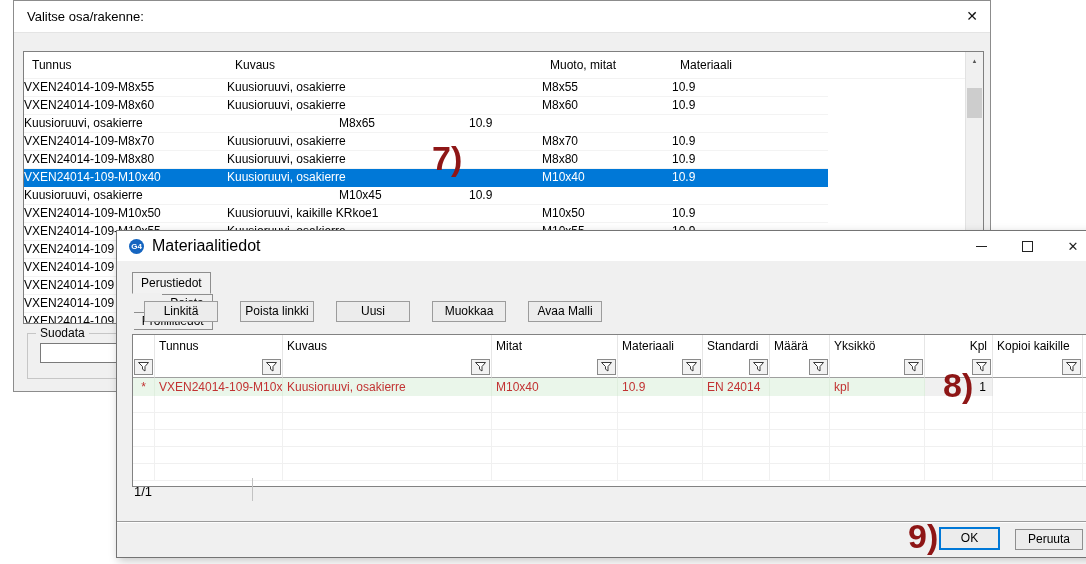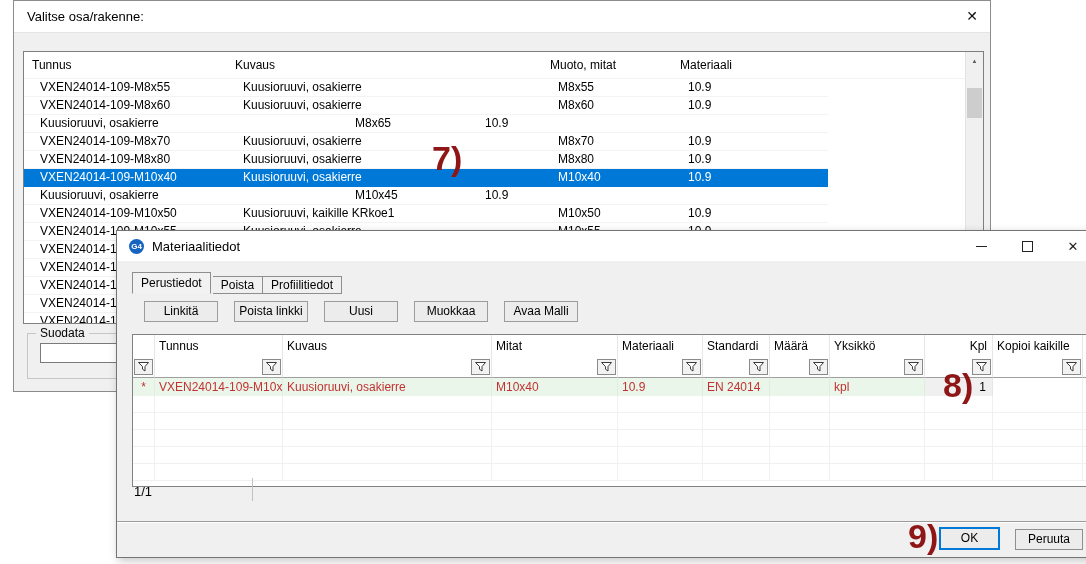--- a/index.html
+++ b/index.html
@@ -14,53 +14,53 @@
   .dlg-back .title{padding-left:13px;font-size:13px;}
   .btn-x{position:absolute;right:6px;top:4px;width:24px;height:22px;display:flex;align-items:center;
          justify-content:center;font-size:14px;color:#111;cursor:default;}
 
   .listbox{position:absolute;left:9px;top:50px;width:961px;height:273px;background:#fff;
            border:1px solid #7f7f7f;box-sizing:border-box;overflow:hidden;}
   .lb-header{display:flex;height:26px;align-items:center;border-bottom:1px solid #f2f2f2;}
   .lb-header span{display:block;box-sizing:border-box;padding-left:8px;}
   .c1{width:203px;} .c2{width:315px;} .c3{width:130px;} .c4{width:156px;}
   .lb-row{display:flex;width:804px;height:17px;line-height:17px;border-bottom:1px solid #f3f3f3;}
-  .lb-row span{display:block;box-sizing:border-box;padding-left:16px;white-space:nowrap;overflow:hidden;}
+  .lb-row span{display:block;box-sizing:border-box;padding-left:0;white-space:nowrap;overflow:hidden;}
   .lb-row.sel{background:#0078d7;color:#fff;border-bottom-color:#0078d7;}
   .vscroll{position:absolute;top:0;right:0;width:17px;bottom:0;background:#f0f0f0;border-left:1px solid #e2e2e2;}
   .vs-up{height:17px;display:flex;align-items:center;justify-content:center;font-size:6px;color:#555;}
   .vs-thumb{position:absolute;left:1px;top:36px;width:15px;height:30px;background:#cdcdcd;}
 
   .suodata{position:absolute;left:13px;top:332px;width:283px;height:46px;border:1px solid #c6c6c6;
            box-sizing:border-box;background:#f0f0f0;}
   .suodata .legend{position:absolute;top:-8px;left:8px;background:#f0f0f0;padding:0 4px;}
   .suodata input{position:absolute;left:12px;top:9px;width:247px;height:20px;border:1px solid #7a7a7a;
            box-sizing:border-box;font:inherit;padding:0 4px;background:#fff;}
 
   
   .dlg-front{position:absolute;left:103px;top:230px;width:981px;height:328px;background:#f0f0f0;
              border:1px solid #747474;box-sizing:border-box;box-shadow:2px 3px 9px rgba(0,0,0,.22);}
   .dlg-front .titlebar{position:absolute;left:0;top:0;right:0;height:30px;background:#fff;display:flex;align-items:center;}
   .app-ico{width:15px;height:15px;border-radius:50%;background:#1565c0;color:#fff;font-size:8px;font-weight:bold;
            display:flex;align-items:center;justify-content:center;margin:0 8px 0 12px;}
-  .dlg-front .title{font-size:13px;}
+  .dlg-front .title{font-size:16px;}
   .win-ctrls{position:absolute;right:0;top:0;height:30px;display:flex;}
   .win-ctrls .wc{width:46px;height:30px;display:flex;align-items:center;justify-content:center;}
   .ico-min{display:block;width:11px;border-top:1px solid #222;}
   .ico-max{display:block;width:9px;height:9px;border:1px solid #222;}
   .ico-close{font-size:13px;color:#222;}
 
-  .tabs{position:absolute;left:15px;top:41px;display:flex;align-items:flex-end;height:22px;}
+  .tabs{position:absolute;left:15px;top:41px;display:flex;align-items:flex-end;height:22px;flex-direction:column;}
   .tab{box-sizing:border-box;height:18px;line-height:17px;padding:0 8px;background:#f0f0f0;
        border:1px solid #8e8e8e;border-left:none;}
   .tab:first-child{border-left:1px solid #8e8e8e;}
   .tab.active{height:22px;line-height:21px;border-left:1px solid #8e8e8e;border-bottom:1px solid #f0f0f0;
        margin-right:2px;background:#f2f2f2;}
 
-  .toolbar{position:absolute;left:27px;top:70px;display:flex;gap:16px;justify-content:space-between;}
+  .toolbar{position:absolute;left:27px;top:70px;display:flex;gap:22px;justify-content:space-between;}
   .tb-btn{width:74px;height:21px;line-height:19px;text-align:center;background:#ececec;
           border:1px solid #9c9c9c;box-sizing:border-box;}
 
   .fgrid{position:absolute;left:15px;top:103px;width:957px;height:153px;background:#fff;
          border:1px solid #828282;box-sizing:border-box;display:grid;
          grid-template-columns:22px 128px 209px 126px 85px 67px 60px 95px 68px 90px 1fr;
          grid-template-rows:22px 21px 18px repeat(5,17px);overflow:hidden;}
   .fgrid .h{box-sizing:border-box;padding:4px 3px 0 4px;border-right:1px solid #e6e6e6;white-space:nowrap;overflow:hidden;}
   .fgrid .h.num{text-align:right;padding-right:5px;}
   .fgrid .f{position:relative;box-sizing:border-box;border-right:1px solid #e6e6e6;border-bottom:1px solid #9f9f9f;}

